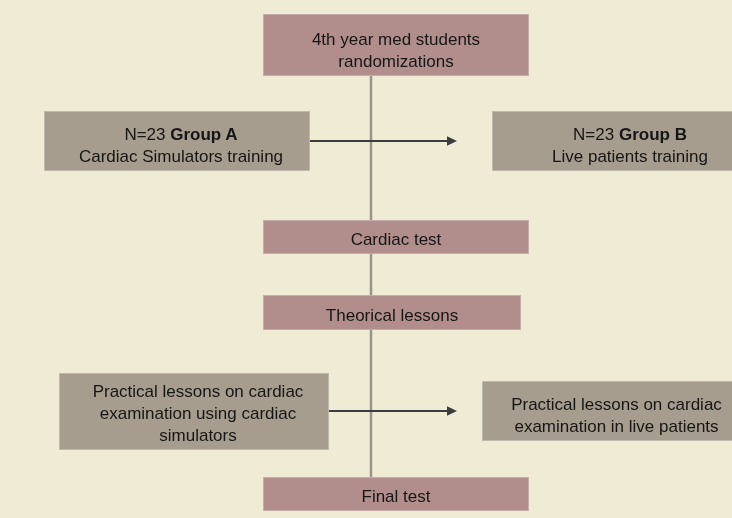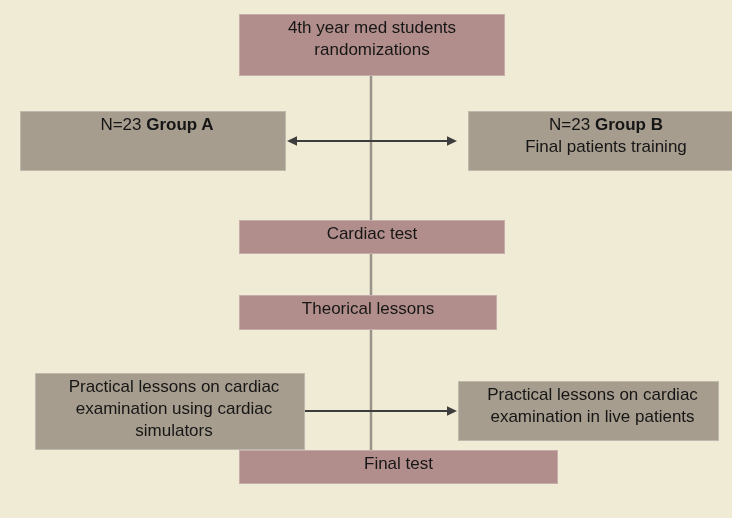--- a/index.html
+++ b/index.html
@@ -18,40 +18,41 @@
     z-index: 0;
   }
   .vline { stroke: var(--vertical-line, #97958a); stroke-width: 2.5; }
   .aline { stroke: var(--arrow, #3d3d3d); stroke-width: 1.8; }
   .ahead { fill: var(--arrow, #3d3d3d); stroke: none; }
   .box {
     position: absolute;
     z-index: 1;
     box-sizing: border-box;
     display: flex;
-    align-items: flex-start;
+    align-items: flex-end;
     justify-content: center;
     text-align: center;
     font-size: 17px;
     line-height: 22px;
     padding: 2px 8px;
     border: 1px solid rgba(255,255,255,0.28);
+    margin-left: 24px;
   }
   .mauve { background: var(--mauve-box, #b18e8b); }
   .gray  { background: var(--gray-box, #a69d8e); padding-left: 16px; }
   .bold  { font-weight: bold; }
 
   .n-randomization   { left: 239px; top: 14px;  width: 266px; height: 62px; }
   .n-group-a         { left: 20px;  top: 111px; width: 266px; height: 60px; }
   .n-group-b         { left: 468px; top: 111px; width: 268px; height: 60px; }
   .n-initial-test    { left: 239px; top: 220px; width: 266px; height: 34px; }
   .n-theorical       { left: 239px; top: 295px; width: 258px; height: 35px; }
   .n-practical-left  { left: 35px;  top: 373px; width: 270px; height: 77px; }
   .n-practical-right { left: 458px; top: 381px; width: 261px; height: 60px; }
-  .n-final-test      { left: 239px; top: 450px; width: 319px; height: 34px; }
+  .n-final-test      { left: 239px; top: 477px; width: 266px; height: 34px; }
 </style>
 </head>
 <body>
 
 <div class="canvas">
 
   <svg class="connectors" width="732" height="518" viewBox="0 0 732 518">
     <line class="vline" x1="371" y1="76" x2="371" y2="477"></line>
     <g>
       <line class="aline" x1="294" y1="141" x2="450" y2="141"></line>
@@ -65,27 +66,28 @@
     </g>
   </svg>
 
   <div class="box mauve n-randomization">
     <div>4th year med students randomizations</div>
   </div>
 
   <div class="box gray n-group-a">
     <div>
       <div><span>N=23</span> <span class="bold">Group A</span></div>
+      <div>Cardiac Simulators training</div>
     </div>
   </div>
 
   <div class="box gray n-group-b">
     <div>
       <div><span>N=23</span> <span class="bold">Group B</span></div>
-      <div>Final patients training</div>
+      <div>Live patients training</div>
     </div>
   </div>
 
   <div class="box mauve n-initial-test">
     <div>Cardiac test</div>
   </div>
 
   <div class="box mauve n-theorical">
     <div>Theorical lessons</div>
   </div>

